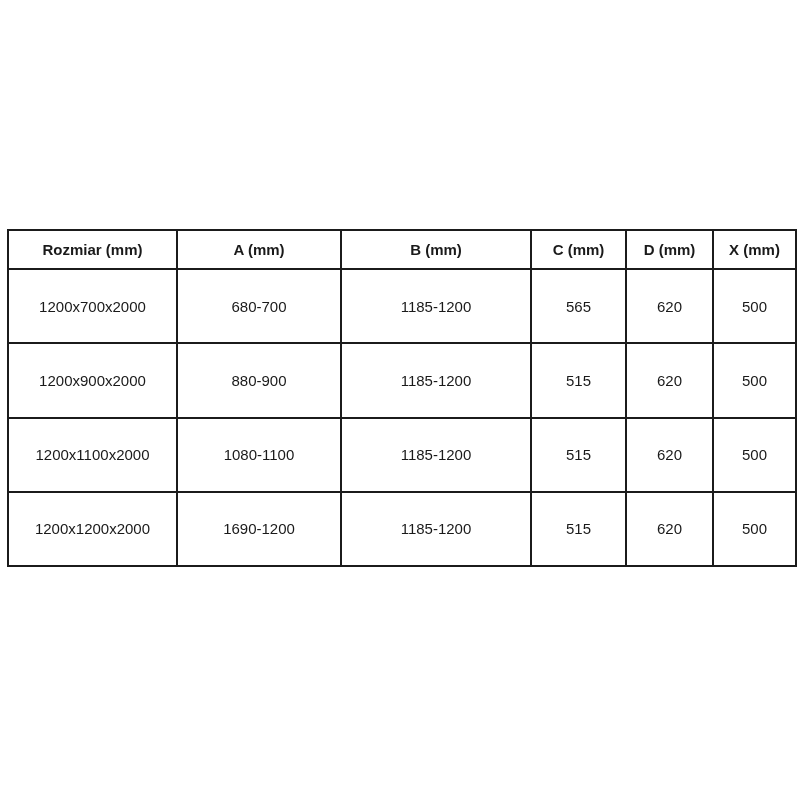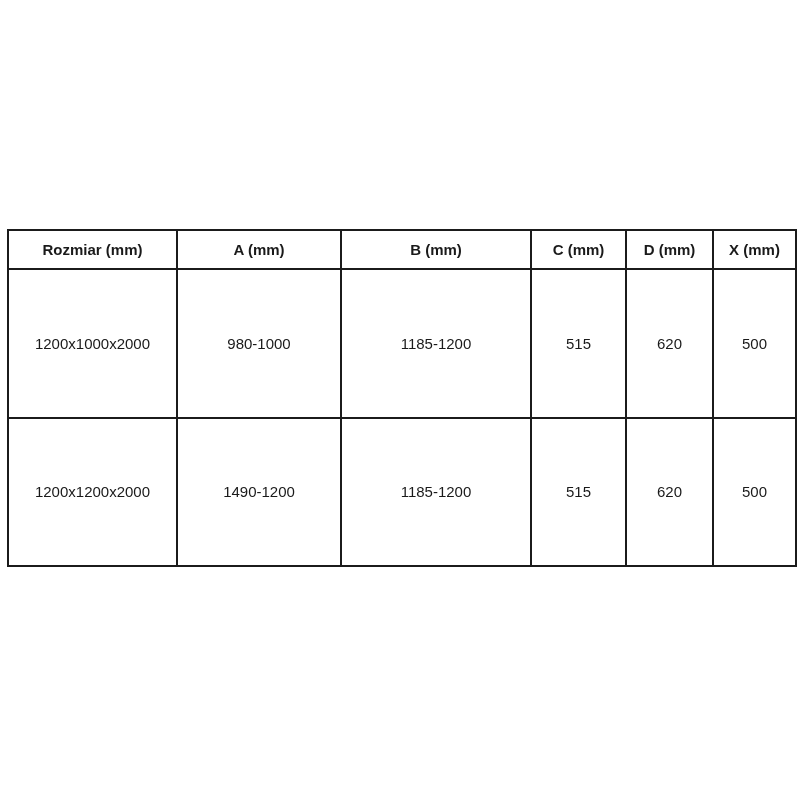--- a/index.html
+++ b/index.html
@@ -73,30 +73,46 @@
             <th>Rozmiar (mm)</th>
             <th>A (mm)</th>
             <th>B (mm)</th>
             <th>C (mm)</th>
             <th>D (mm)</th>
             <th>X (mm)</th>
           </tr>
       </thead>
       <tbody>
           <tr>
-            <td>1200x1000x2000</td>
-            <td>980-1000</td>
+            <td>1200x700x2000</td>
+            <td>680-700</td>
+            <td>1185-1200</td>
+            <td>565</td>
+            <td>620</td>
+            <td>500</td>
+          </tr>
+          <tr>
+            <td>1200x900x2000</td>
+            <td>880-900</td>
+            <td>1185-1200</td>
+            <td>515</td>
+            <td>620</td>
+            <td>500</td>
+          </tr>
+          <tr>
+            <td>1200x1100x2000</td>
+            <td>1080-1100</td>
             <td>1185-1200</td>
             <td>515</td>
             <td>620</td>
             <td>500</td>
           </tr>
           <tr>
             <td>1200x1200x2000</td>
-            <td>1490-1200</td>
+            <td>1690-1200</td>
             <td>1185-1200</td>
             <td>515</td>
             <td>620</td>
             <td>500</td>
           </tr>
         </tbody>
     </table>
   </div>
 </div>
 

